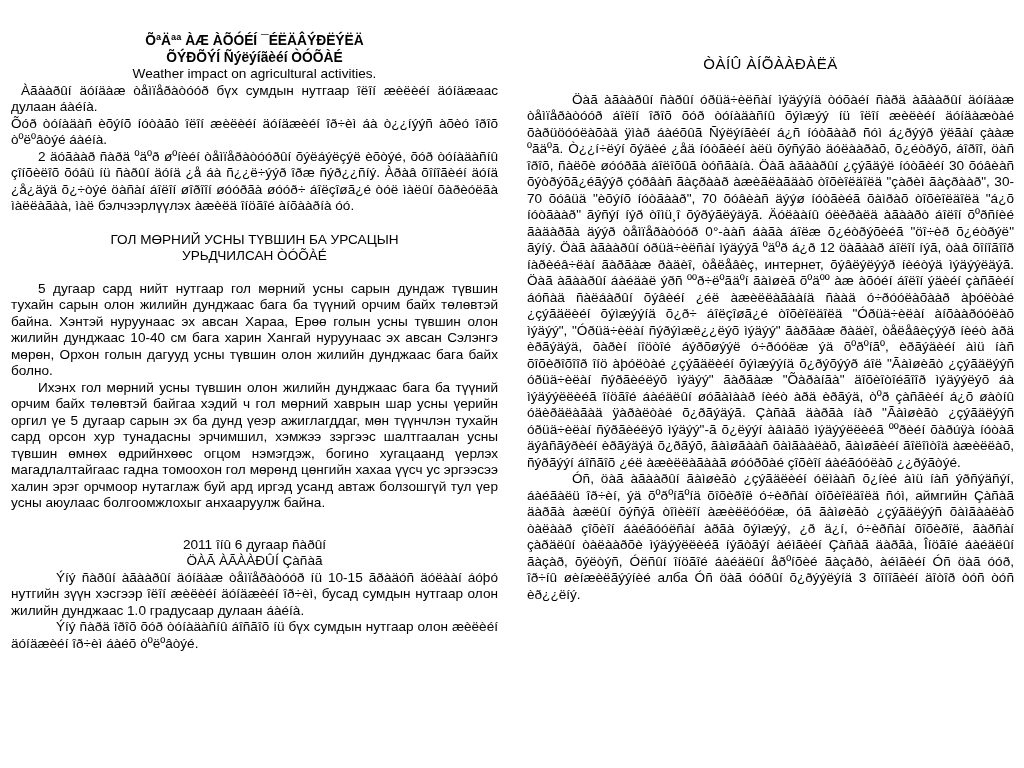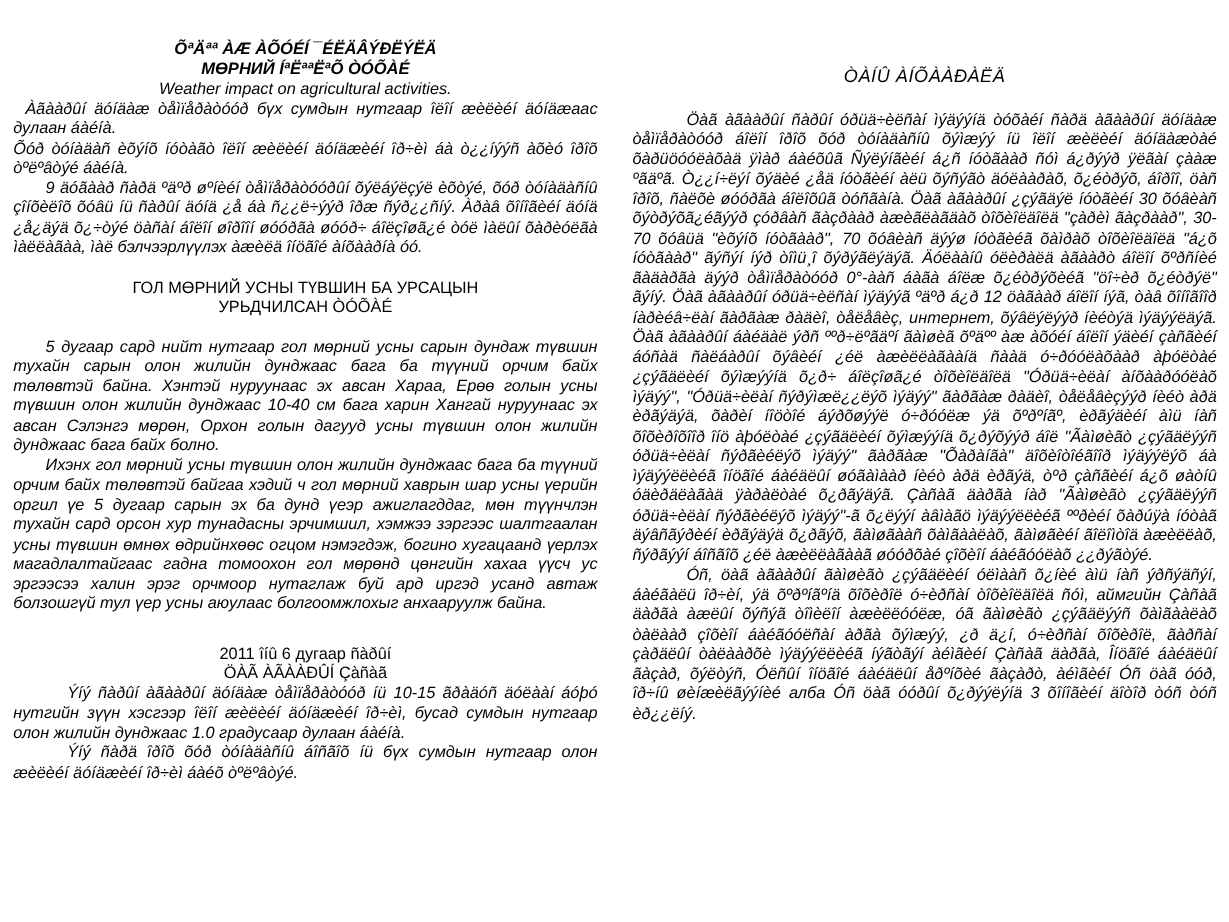--- a/index.html
+++ b/index.html
@@ -23,21 +23,21 @@
   .doc-title {
     text-align: center;
     font-weight: bold;
     margin: 0;
     font-size: 13.8px;
   }
   .subtitle {
     text-align: center;
     margin: 0;
   }
-  p { margin: 0; font-style: italic; }
+  p { margin: 0; }
   .indent-sm { text-indent: 10px; }
   .indent-md { text-indent: 27px; }
   .indent-lg { text-indent: 45px; }
   .section-heading {
     text-align: center;
     font-weight: normal;
     margin: 17px 0 16px 0;
   }
   .section-heading.tight { margin: 25px 0 0 0; }
   .attn-title {
@@ -48,26 +48,26 @@
     margin: 0 0 19px 0;
   }
 </style>
 </head>
 <body>
 
 <div class="page">
 
   <div class="col col-left">
     <p class="doc-title">ÕªÄªª ÀÆ ÀÕÓÉÍ ¯ÉËÄÂÝÐËÝËÄ</p>
-    <p class="doc-title">МӨРНИЙ ÍªËªªËªÕ ÒÓÕÀÉ</p>
+    <p class="doc-title">ÕÝÐÕÝÍ Ñýëýíãèéí ÒÓÕÀÉ</p>
     <p class="subtitle">Weather impact on agricultural activities.</p>
 
     <p class="indent-sm">Àãààðûí äóíäàæ òåìïåðàòóóð бүх сумдын нутгаар îëîí æèëèéí äóíäæаас дулаан áàéíà.</p>
     <p>Õóð òóíàäàñ èõýíõ íóòàãò îëîí æèëèéí äóíäæèéí îð÷èì áà ò¿¿íýýñ àõèó îðîõ òºëºâòýé áàéíà.</p>
-    <p class="indent-md">9 äóãààð ñàðä ºäºð øºíèéí òåìïåðàòóóðûí õýëáýëçýë èõòýé, õóð òóíàäàñíû çîíõèëîõ õóâü íü ñàðûí äóíä ¿å áà ñ¿¿ë÷ýýð îðæ ñýð¿¿ñíý. Àðàâ õîíîãèéí äóíä ¿å¿äýä õ¿÷òýé öàñàí áîëîí øîðîîí øóóðãà øóóð÷ áîëçîøã¿é òóë ìàëûí õàðèóëãà ìàëëàãàà, ìàë бэлчээрлүүлэх àæèëä îíöãîé àíõààðíà óó.</p>
+    <p class="indent-md">2 äóãààð ñàðä ºäºð øºíèéí òåìïåðàòóóðûí õýëáýëçýë èõòýé, õóð òóíàäàñíû çîíõèëîõ õóâü íü ñàðûí äóíä ¿å áà ñ¿¿ë÷ýýð îðæ ñýð¿¿ñíý. Àðàâ õîíîãèéí äóíä ¿å¿äýä õ¿÷òýé öàñàí áîëîí øîðîîí øóóðãà øóóð÷ áîëçîøã¿é òóë ìàëûí õàðèóëãà ìàëëàãàà, ìàë бэлчээрлүүлэх àæèëä îíöãîé àíõààðíà óó.</p>
 
     <div class="section-heading">
       <div>ГОЛ МӨРНИЙ УСНЫ ТҮВШИН БА УРСАЦЫН</div>
       <div>УРЬДЧИЛСАН ÒÓÕÀÉ</div>
     </div>
 
     <p class="indent-md">5 дугаар сард нийт нутгаар гол мөрний усны сарын дундаж түвшин тухайн сарын олон жилийн дунджаас бага ба түүний орчим байх төлөвтэй байна. Хэнтэй нуруунаас эх авсан Хараа, Ерөө голын усны түвшин олон жилийн дунджаас 10-40 см бага харин Хангай нуруунаас эх авсан Сэлэнгэ мөрөн, Орхон голын дагууд усны түвшин олон жилийн дунджаас бага байх болно.</p>
     <p class="indent-md">Ихэнх гол мөрний усны түвшин олон жилийн дунджаас бага ба түүний орчим байх төлөвтэй байгаа хэдий ч гол мөрний хаврын шар усны үерийн оргил үе 5 дугаар сарын эх ба дунд үеэр ажиглагддаг, мөн түүнчлэн тухайн сард орсон хур тунадасны эрчимшил, хэмжээ зэргээс шалтгаалан усны түвшин өмнөх өдрийнхөөс огцом нэмэгдэж, богино хугацаанд үерлэх магадлалтайгаас гадна томоохон гол мөрөнд цөнгийн хахаа үүсч ус эргээсээ халин эрэг орчмоор нутаглаж буй ард иргэд усанд автаж болзошгүй тул үер усны аюулаас болгоомжлохыг анхааруулж байна.</p>
 
     <div class="section-heading tight">

